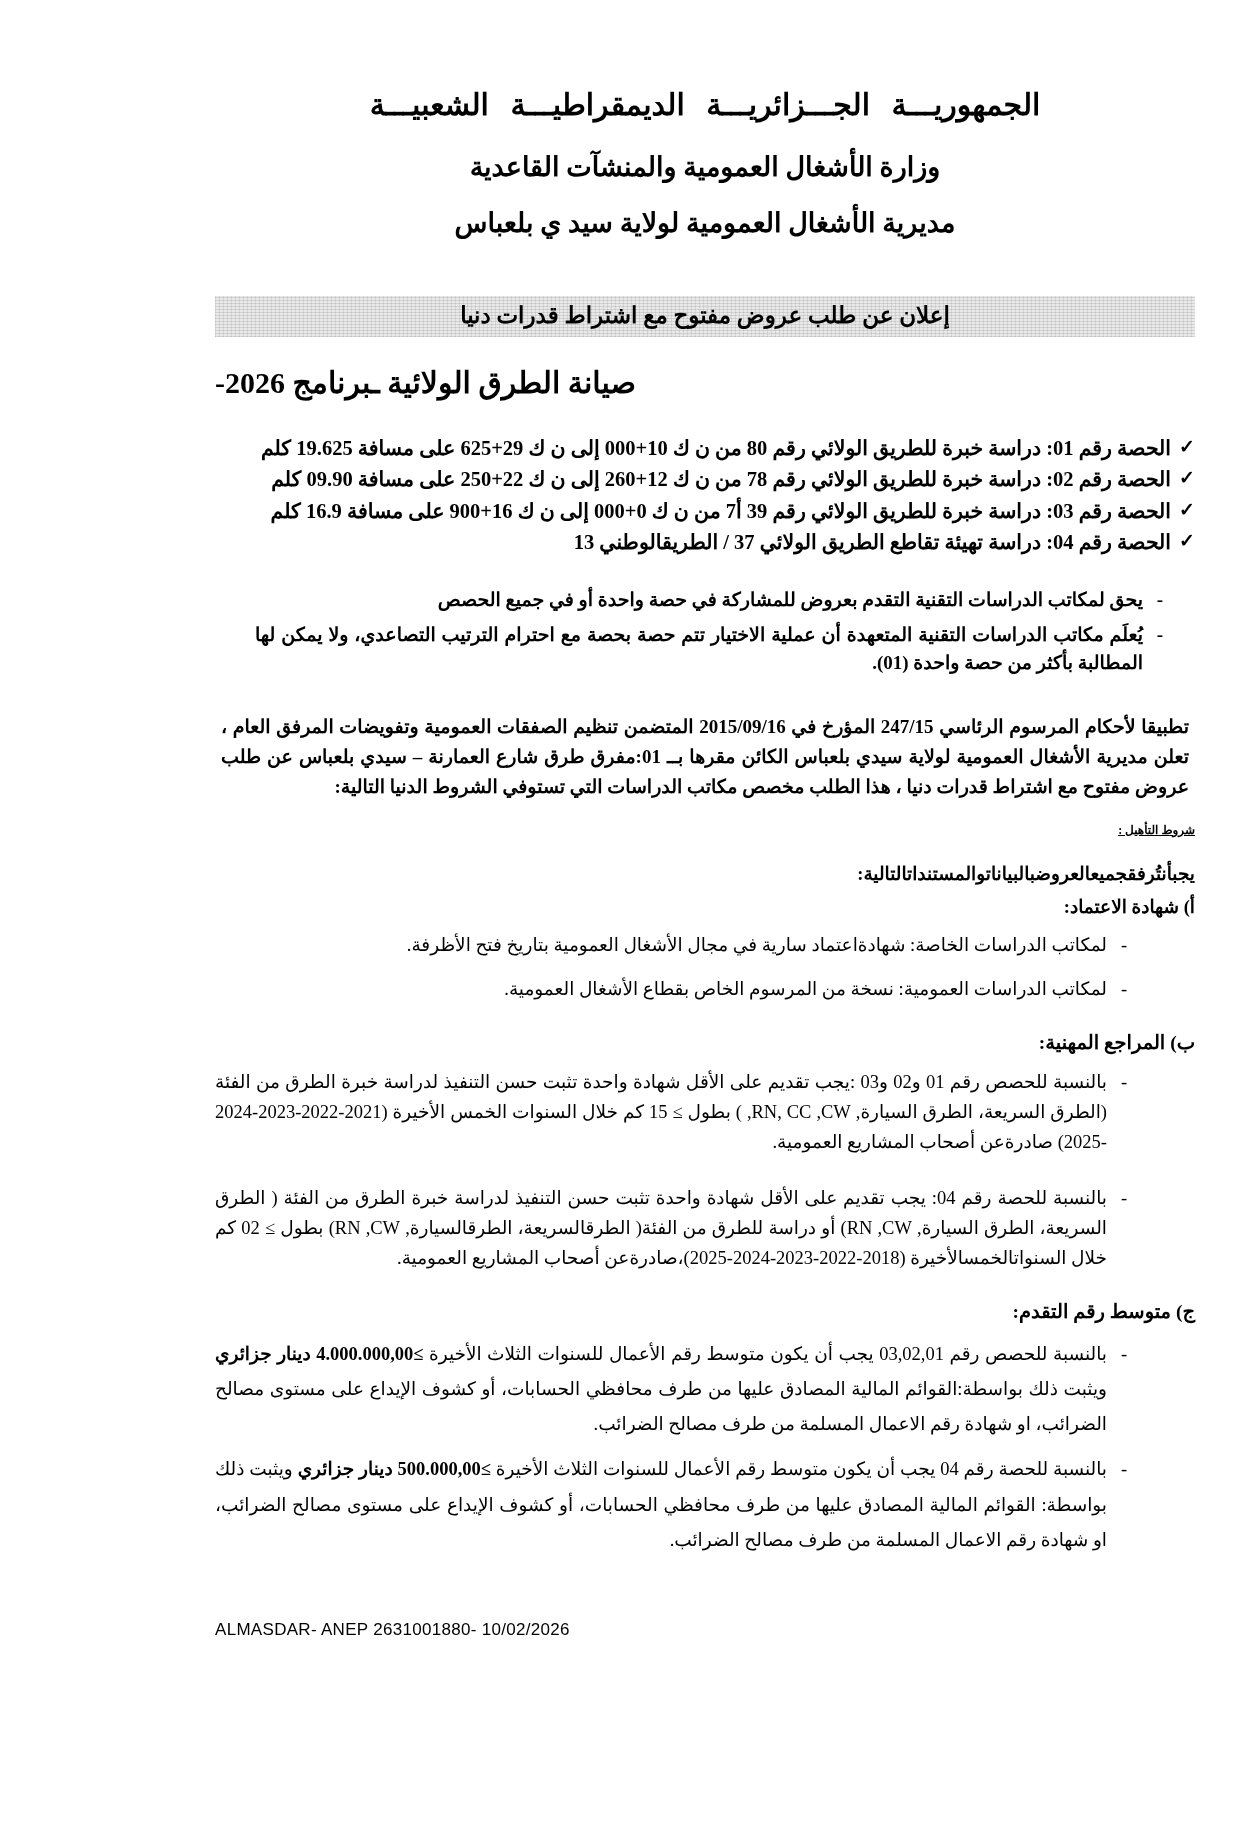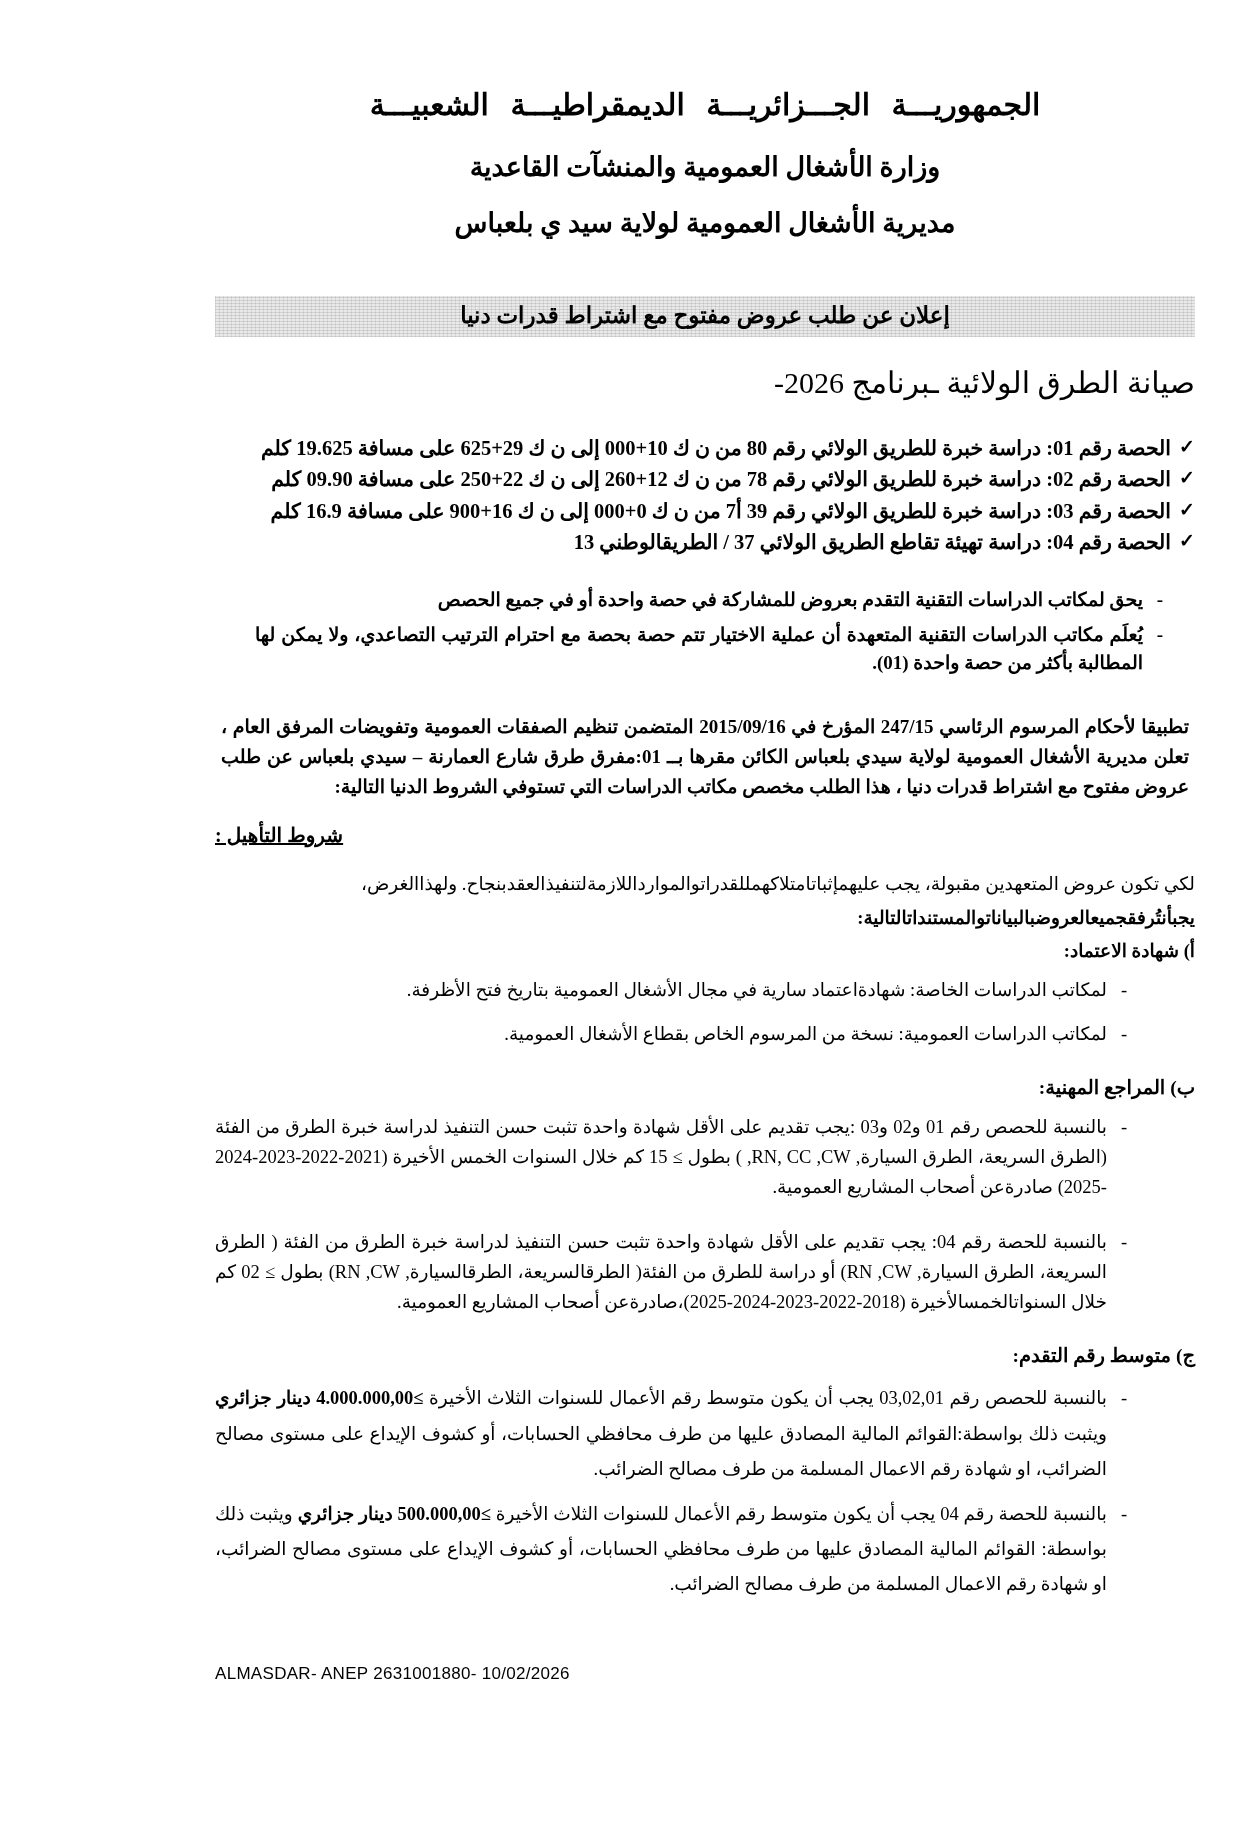--- a/index.html
+++ b/index.html
@@ -60,22 +60,22 @@
     font-weight: bold;
     font-size: 23px;
     padding: 6px 0 8px 0;
     background-color: #e9e9e9;
     background-image:
       repeating-linear-gradient(0deg, rgba(0,0,0,0.10) 0px, rgba(0,0,0,0.10) 1px, rgba(0,0,0,0) 1px, rgba(0,0,0,0) 3px),
       repeating-linear-gradient(90deg, rgba(0,0,0,0.08) 0px, rgba(0,0,0,0.08) 1px, rgba(0,0,0,0) 1px, rgba(0,0,0,0) 4px);
   }
 
   .doc-title {
-    text-align: right;
-    font-weight: normal;
+    text-align: left;
+    font-weight: bold;
     font-size: 30px;
     margin: 28px 0 34px 0;
   }
 
   
   .lots {
     list-style: none;
     margin: 0 0 8px 0;
     padding: 0;
   }
@@ -149,23 +149,23 @@
   .para-tight {
     font-weight: bold;
     font-size: 18.5px;
     line-height: 1.55;
     text-align: right;
     margin: 4px 0 0 0;
   }
 
   .section-heading {
     font-weight: bold;
-    font-size: 20px;
+    font-size: 12px;
     text-decoration: underline;
-    text-align: left;
+    text-align: right;
     margin: 20px 0 22px 0;
   }
   .sub-heading {
     font-weight: bold;
     font-size: 19.5px;
     text-align: right;
     margin: 26px 0 14px 0;
   }
 
   .sub-list {
@@ -250,21 +250,20 @@
     <li class="dash-item">
       <span class="dash">-</span>
       <span class="dash-text">يُعلَم مكاتب الدراسات التقنية المتعهدة أن عملية الاختيار تتم حصة بحصة مع احترام الترتيب التصاعدي، ولا يمكن لها المطالبة بأكثر من حصة واحدة (01).</span>
     </li>
   </ul>
 
   <p class="body-para">تطبيقا لأحكام المرسوم الرئاسي 247/15 المؤرخ في 2015/09/16 المتضمن تنظيم الصفقات العمومية وتفويضات المرفق العام ، تعلن مديرية الأشغال العمومية لولاية سيدي بلعباس الكائن مقرها بــ 01:مفرق طرق شارع العمارنة – سيدي بلعباس عن طلب عروض مفتوح مع اشتراط قدرات دنيا ، هذا الطلب مخصص مكاتب الدراسات  التي تستوفي الشروط الدنيا التالية:</p>
 
   <div class="section-heading">شروط التأهيل :</div>
 
-  <p class="para-normal">لكي تكون عروض المتعهدين مقبولة، يجب عليهمإثباتامتلاكهمللقدراتوالموارداللازمةلتنفيذالعقدبنجاح. ولهذاالغرض،</p>
   <p class="para-tight">يجبأنتُرفقجميعالعروضبالبياناتوالمستنداتالتالية:</p>
 
   <p class="para-tight">أ) شهادة الاعتماد:</p>
   <ul class="sub-list">
     <li class="sub-item">
       <span class="dash">-</span>
       <span class="sub-text">لمكاتب الدراسات الخاصة: شهادةاعتماد سارية في مجال الأشغال العمومية بتاريخ فتح الأظرفة.</span>
     </li>
     <li class="sub-item">
       <span class="dash">-</span>

